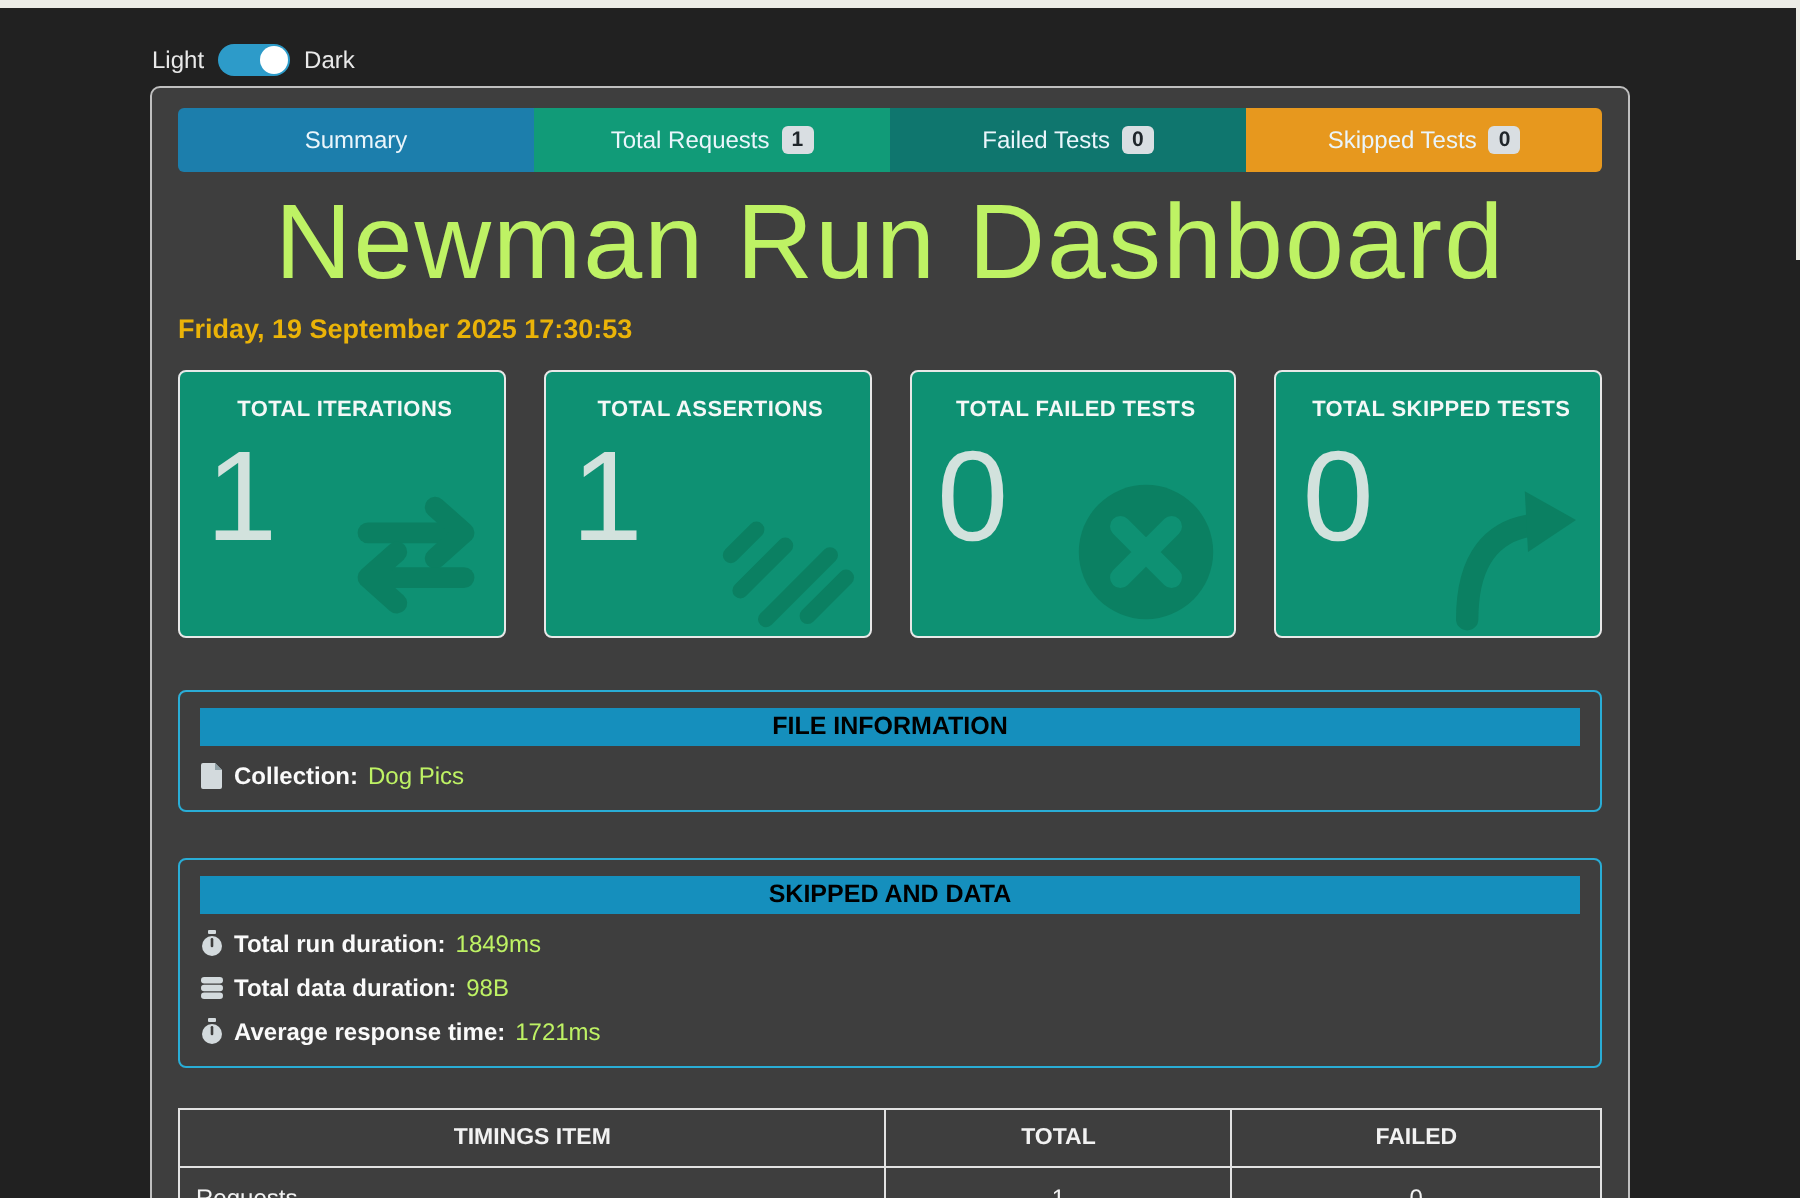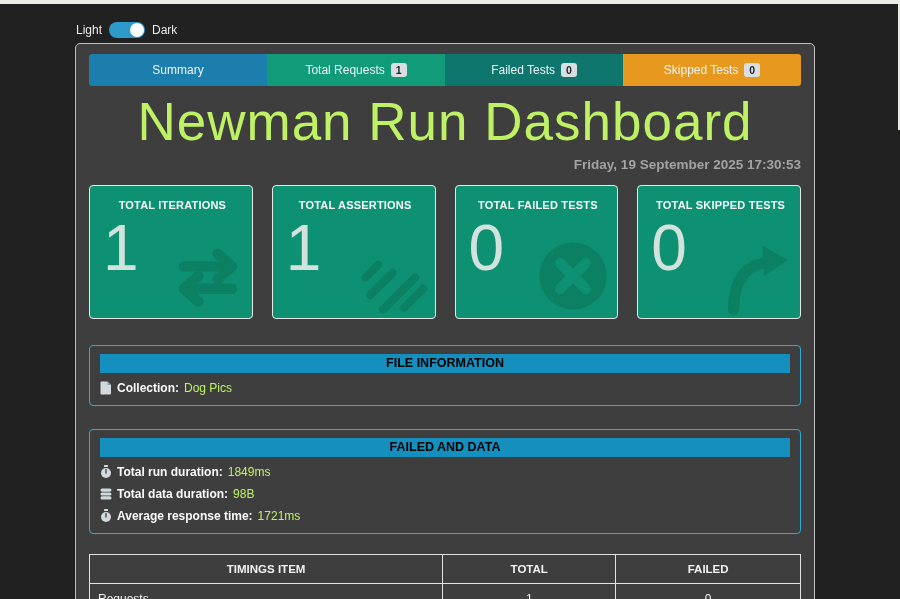--- a/index.html
+++ b/index.html
@@ -32,21 +32,21 @@
   .tab-summary{background:#1C7EAC;}
   .tab-requests{background:#119B78;}
   .tab-failed{background:#0f766e;}
   .tab-skipped{background:#E7981E;}
   .tab-badge{background:#D9DEE2;color:#20262B;font-size:10.5px;font-weight:bold;
        border-radius:3px;padding:1px 5px;line-height:1.2;}
 
   
   .page-title{margin:6px 0 0 0;text-align:center;font-size:53px;font-weight:100;
        color:#bef264;line-height:1.15;letter-spacing:1px;}
-  .run-date{text-align:right;font-size:13.5px;font-weight:bold;color:#a3a3a3;margin-top:4px;}
+  .run-date{text-align:left;font-size:13.5px;font-weight:bold;color:#eab308;margin-top:4px;}
 
   
   .cards{display:flex;gap:19px;margin-top:13px;}
   .card{flex:1;height:132px;background:#0E9173;border:1px solid #E8E8E8;border-radius:4px;
        position:relative;overflow:hidden;}
   .card-label{padding:13px 10px 0 13px;font-size:11px;font-weight:bold;color:#F4F8F7;letter-spacing:.2px;text-align:center;}
   .card-value{margin:4px 0 0 13px;font-size:64px;font-weight:100;color:#D2E2DD;line-height:1.05;}
   .card-watermark{position:absolute;right:4px;bottom:2px;width:80px;height:80px;}
 
   
@@ -164,21 +164,21 @@
           <path d="M1.5 0.5 h6 l3.5 3.5 v8.5 a1 1 0 0 1 -1 1 h-8.5 a1 1 0 0 1 -1 -1 v-11 a1 1 0 0 1 1 -1z" fill="#D3DADD"></path>
           <path d="M7.5 0.5 v3.5 h3.5z" fill="#8FA0A6"></path>
         </svg>
       </span>
       <b>Collection:</b>
       <span class="val">Dog Pics</span>
     </div>
   </div>
 
   <div class="panel panel-timings">
-    <div class="panel-header">FAILED AND DATA</div>
+    <div class="panel-header">SKIPPED AND DATA</div>
 
     <div class="info-line">
       <span class="inline-icon">
         <svg viewBox="0 0 12 14" width="12" height="14">
           <rect x="4" y="0" width="4" height="2" rx="0.5" fill="#D3DADD"></rect>
           <circle cx="6" cy="8" r="5" fill="#D3DADD"></circle>
           <path d="M6 8 L6 4.6" stroke="#3E3E3E" stroke-width="1.3" stroke-linecap="round"></path>
         </svg>
       </span>
       <b>Total run duration:</b>

